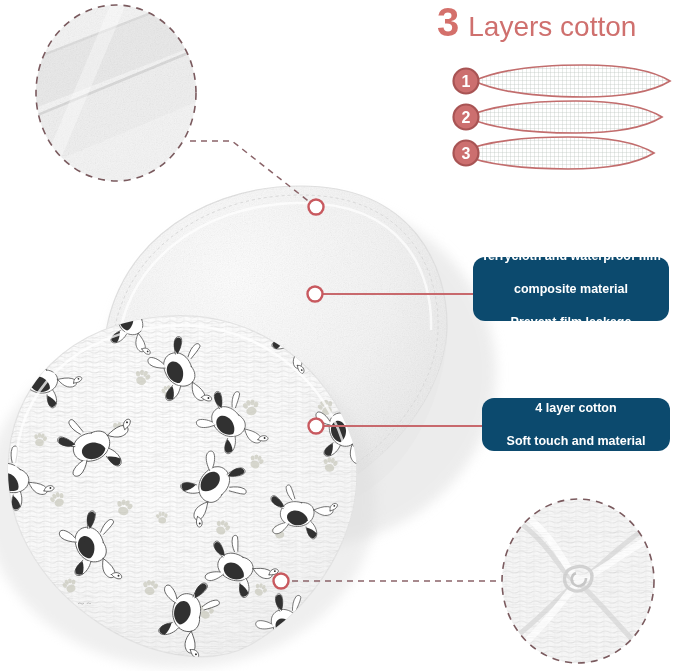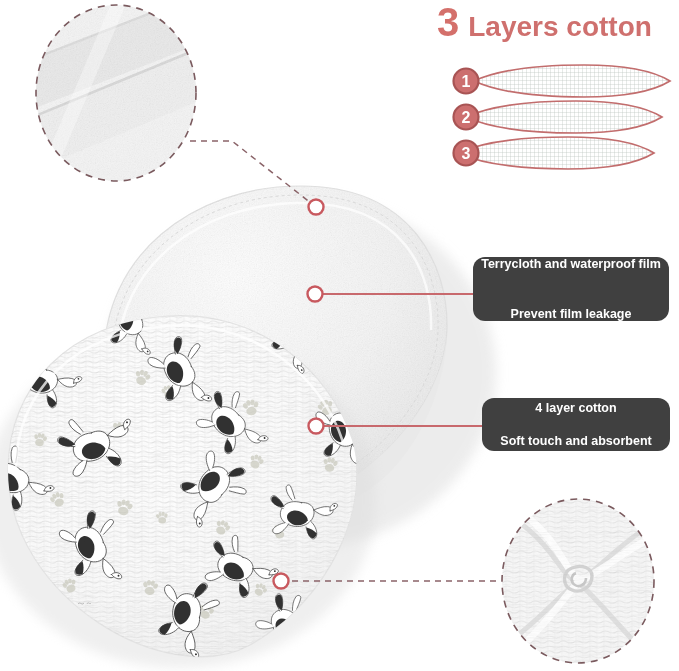--- a/index.html
+++ b/index.html
@@ -16,32 +16,32 @@
   .heading{
     position:absolute; left:437px; top:2px;
     display:flex; align-items:baseline; gap:10px;
     white-space:nowrap;
   }
   .heading .num{
     font-size:40px; font-weight:bold; line-height:1;
     color:#d4706b; letter-spacing:-1px;
   }
   .heading .txt{
-    font-size:28px; font-weight:bold; line-height:1;
+    font-size:28px; font-weight:normal; line-height:1;
     color:#cf706e;
   }
 
   
   .layers{position:absolute;left:452px;top:62px;width:222px;height:118px;}
   .layers svg{display:block;}
 
   
   .callout{
     position:absolute;
-    background:#404040;
+    background:#0c4a6e;
     border-radius:12px;
     color:#ffffff;
     text-align:center;
     font-weight:bold;
     line-height:1.32;
     display:flex;align-items:center;justify-content:center;
   }
   .callout span{display:block;width:100%;}
   #callout-1{left:473px;top:257px;width:196px;height:64px;font-size:12.5px;}
   #callout-2{left:482px;top:398px;width:188px;height:53px;font-size:12.5px;align-items:center;}
@@ -296,25 +296,25 @@
       <g>
         <circle cx="14" cy="91" r="12.5" fill="#cc6f6f" stroke="#a85454" stroke-width="2.2"></circle>
         <text x="14" y="97" text-anchor="middle" font-family="'Liberation Sans',sans-serif" font-size="16" font-weight="bold" fill="#ffffff">3</text>
       </g>
     </svg>
   </div>
 
   <div class="callout" id="callout-1">
     <span>
       <span>Terrycloth and waterproof film</span><br>
-      <br>
+      <span>composite material</span><br>
       <span>Prevent film leakage</span>
     </span>
   </div>
 
   <div class="callout" id="callout-2">
     <span>
       <span>4 layer cotton</span><br>
-      <span>Soft touch and absorbent</span>
+      <span>Soft touch and material</span>
     </span>
   </div>
 
 </div>
 
 </body></html>

